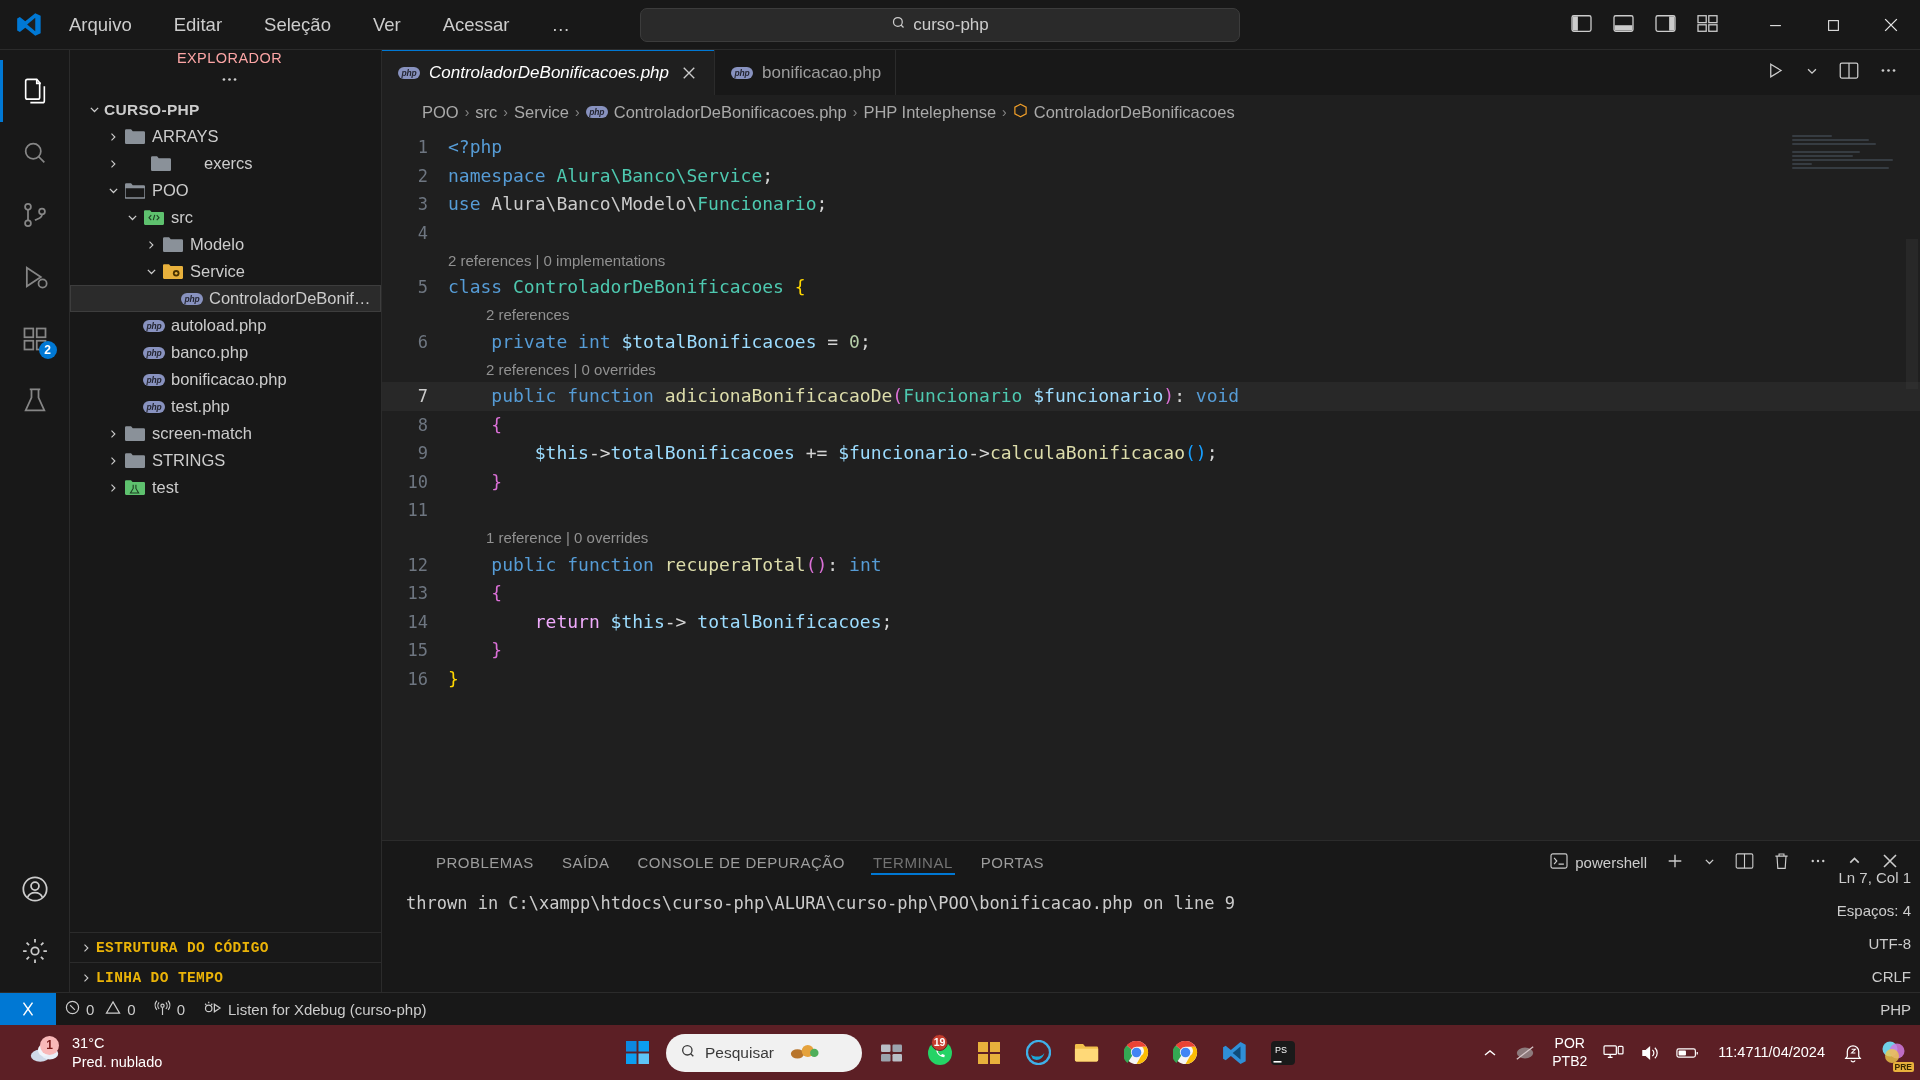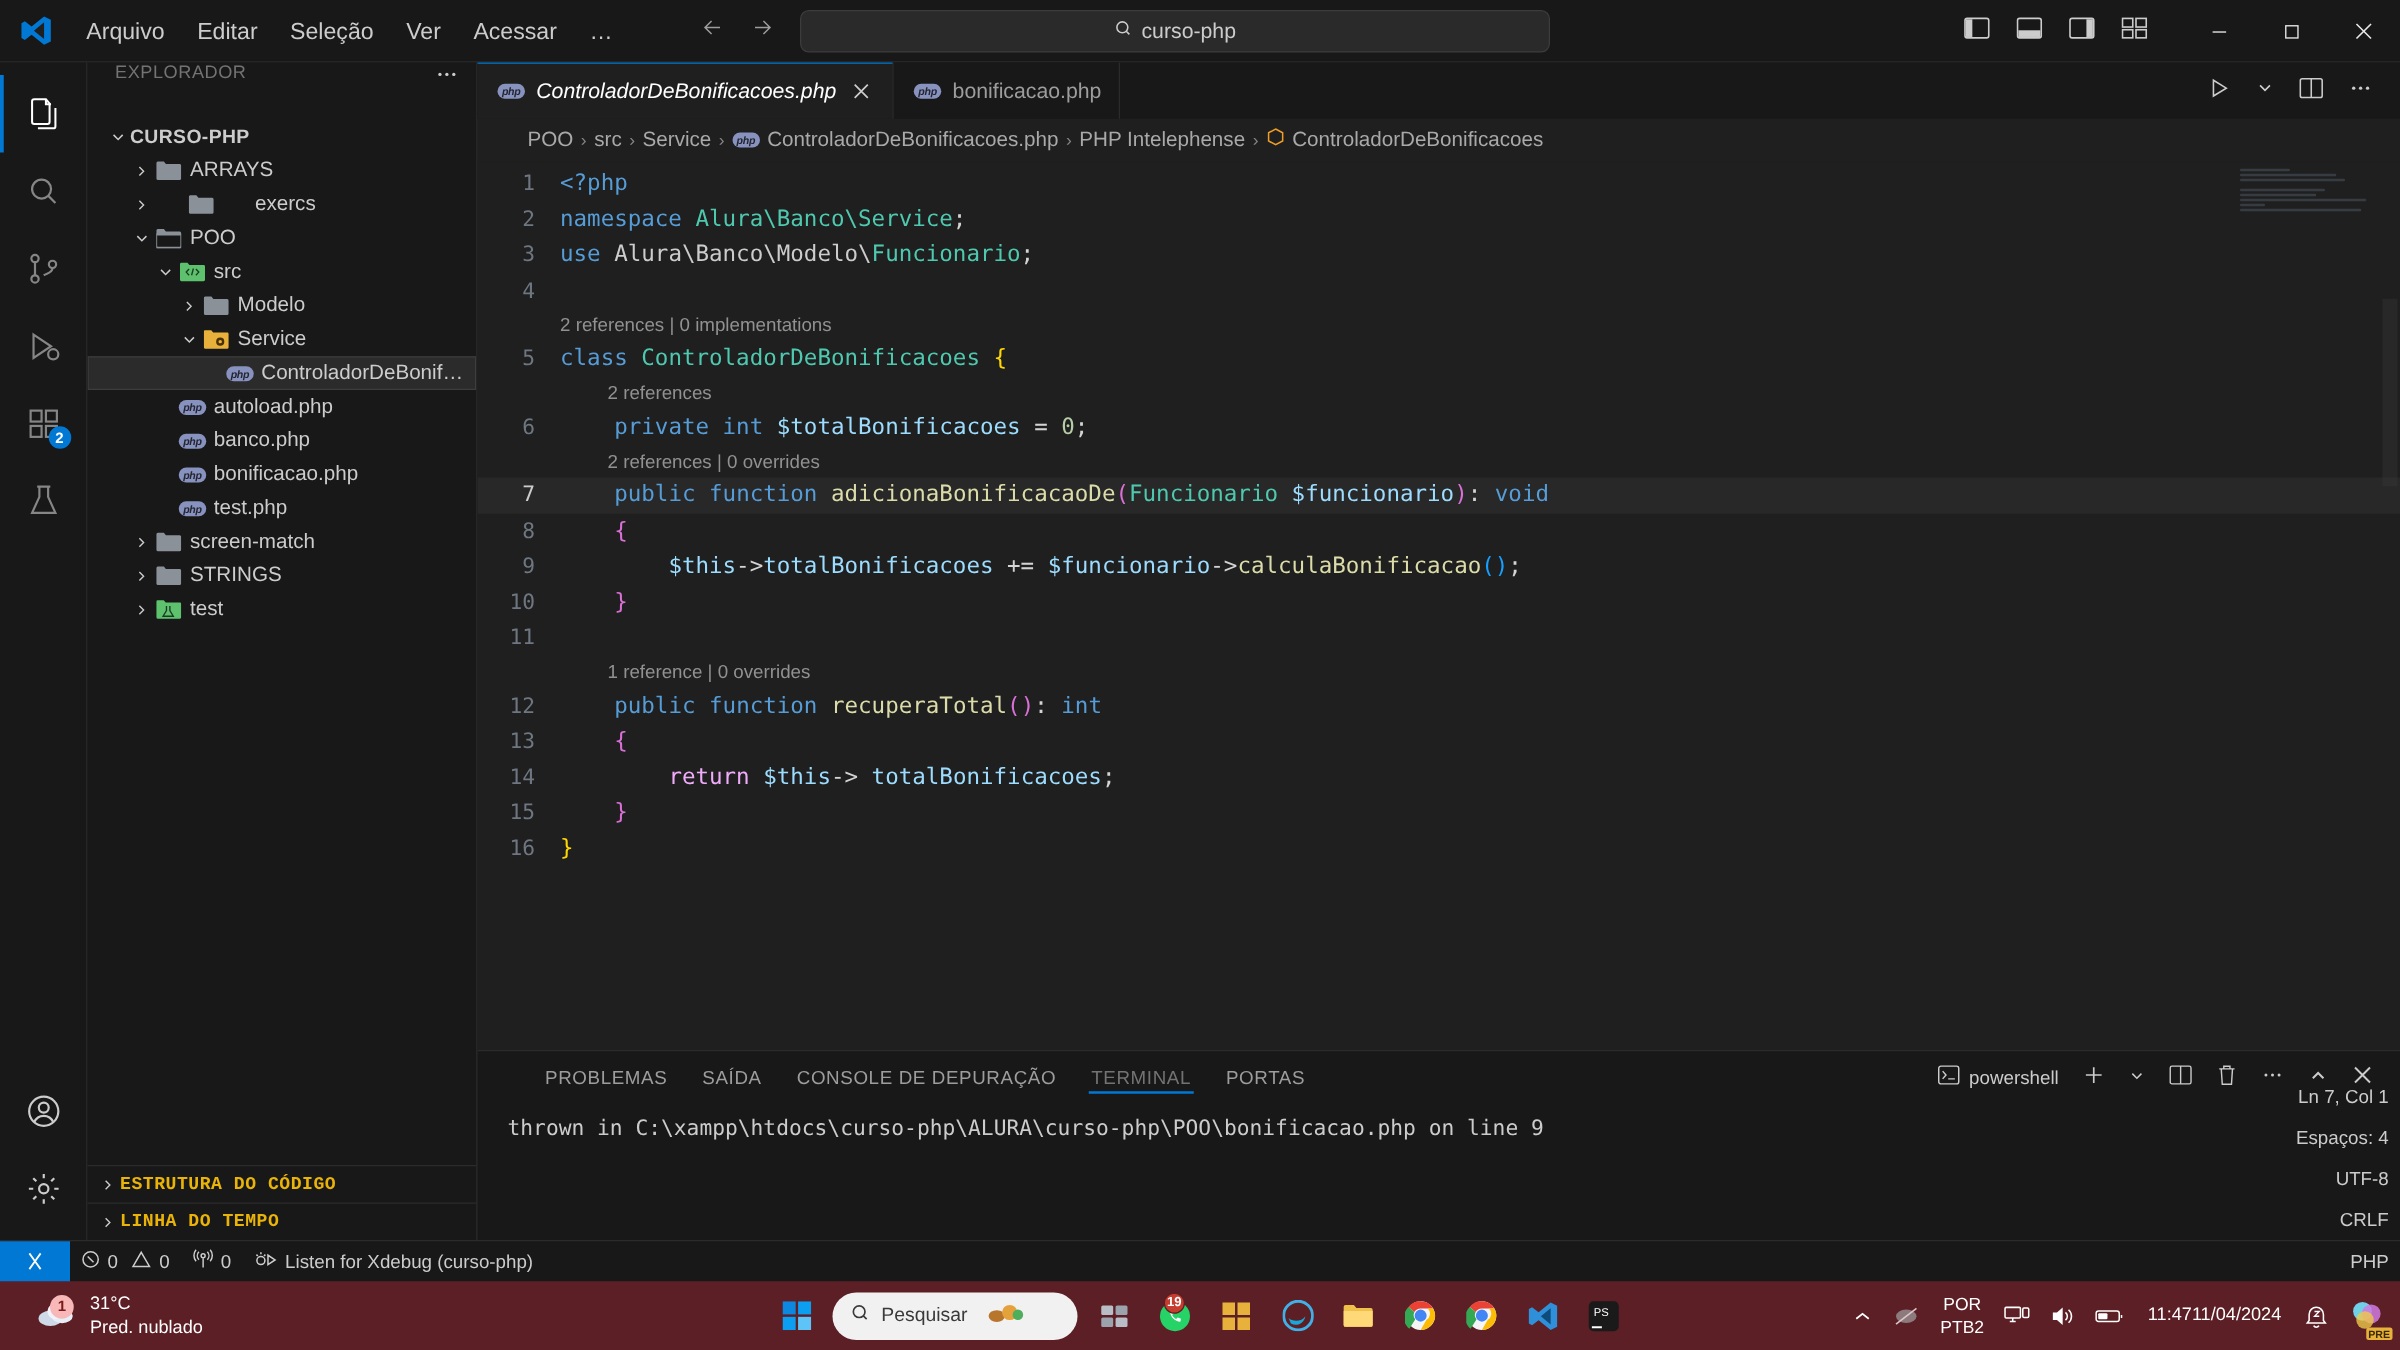--- a/index.html
+++ b/index.html
@@ -11,21 +11,21 @@
     -webkit-font-smoothing: antialiased;
   }
   .app { position: relative; width: 1920px; height: 1080px; display: flex; flex-direction: column; }
 
   
   .titlebar {
     height: 50px; background: #181818; display: flex; align-items: center;
     flex: 0 0 50px; border-bottom: 1px solid #2b2b2b; position: relative;
   }
   .vscode-logo { width: 56px; display:flex; align-items:center; justify-content:center; }
-  .menu { display: flex; align-items: center; gap: 0px; }
+  .menu { display: flex; align-items: center; gap: 16px; }
   .menu-item {
     color: #cccccc; font-size: 18.5px; padding: 5px 13px; border-radius: 4px;
     white-space: nowrap; cursor: default;
   }
   .nav-arrows { display: flex; align-items: center; gap: 18px; margin-left: 56px; color: #8d8d8d; }
   .searchbox {
     position: absolute; left: 640px; top: 8px; width: 600px; height: 34px;
     background: #2a2a2a; border: 1px solid #3c3c3c; border-radius: 7px;
     display: flex; align-items: center; justify-content: center; gap: 7px;
     color: #cccccc; font-size: 17px;
@@ -57,22 +57,22 @@
     display:flex; align-items:center; justify-content:center; padding: 0 4px; font-weight: 600;
   }
   .act-bottom { margin-top: auto; padding-bottom: 10px; }
 
   
   .sidebar {
     width: 312px; background: #181818; flex: 0 0 312px; display: flex; flex-direction: column;
     position: relative; border-right: 1px solid #2b2b2b;
   }
   .sb-header {
-    height: 42px; display: flex; justify-content: space-between;
-    padding: 0 14px 0 22px; color: #737373; font-size: 14.5px; letter-spacing: .45px;
+    height: 42px; display: flex; align-items: center; justify-content: space-between;
+    padding: 0 14px 0 22px; color: #fca5a5; font-size: 14.5px; letter-spacing: .45px; flex-direction: column;
   }
   .sb-tree { flex: 1; overflow: hidden; padding-top: 4px; }
   .row {
     height: 27px; display: flex; align-items: center; color: #cccccc; font-size: 16.5px;
     white-space: nowrap; padding-right: 6px; position: relative;
   }
   .row.selected { background: #2b2b2b; }
   .row.selected::after {
     content:''; position:absolute; inset:0; border:1px solid #3d3d3d; pointer-events:none;
   }

